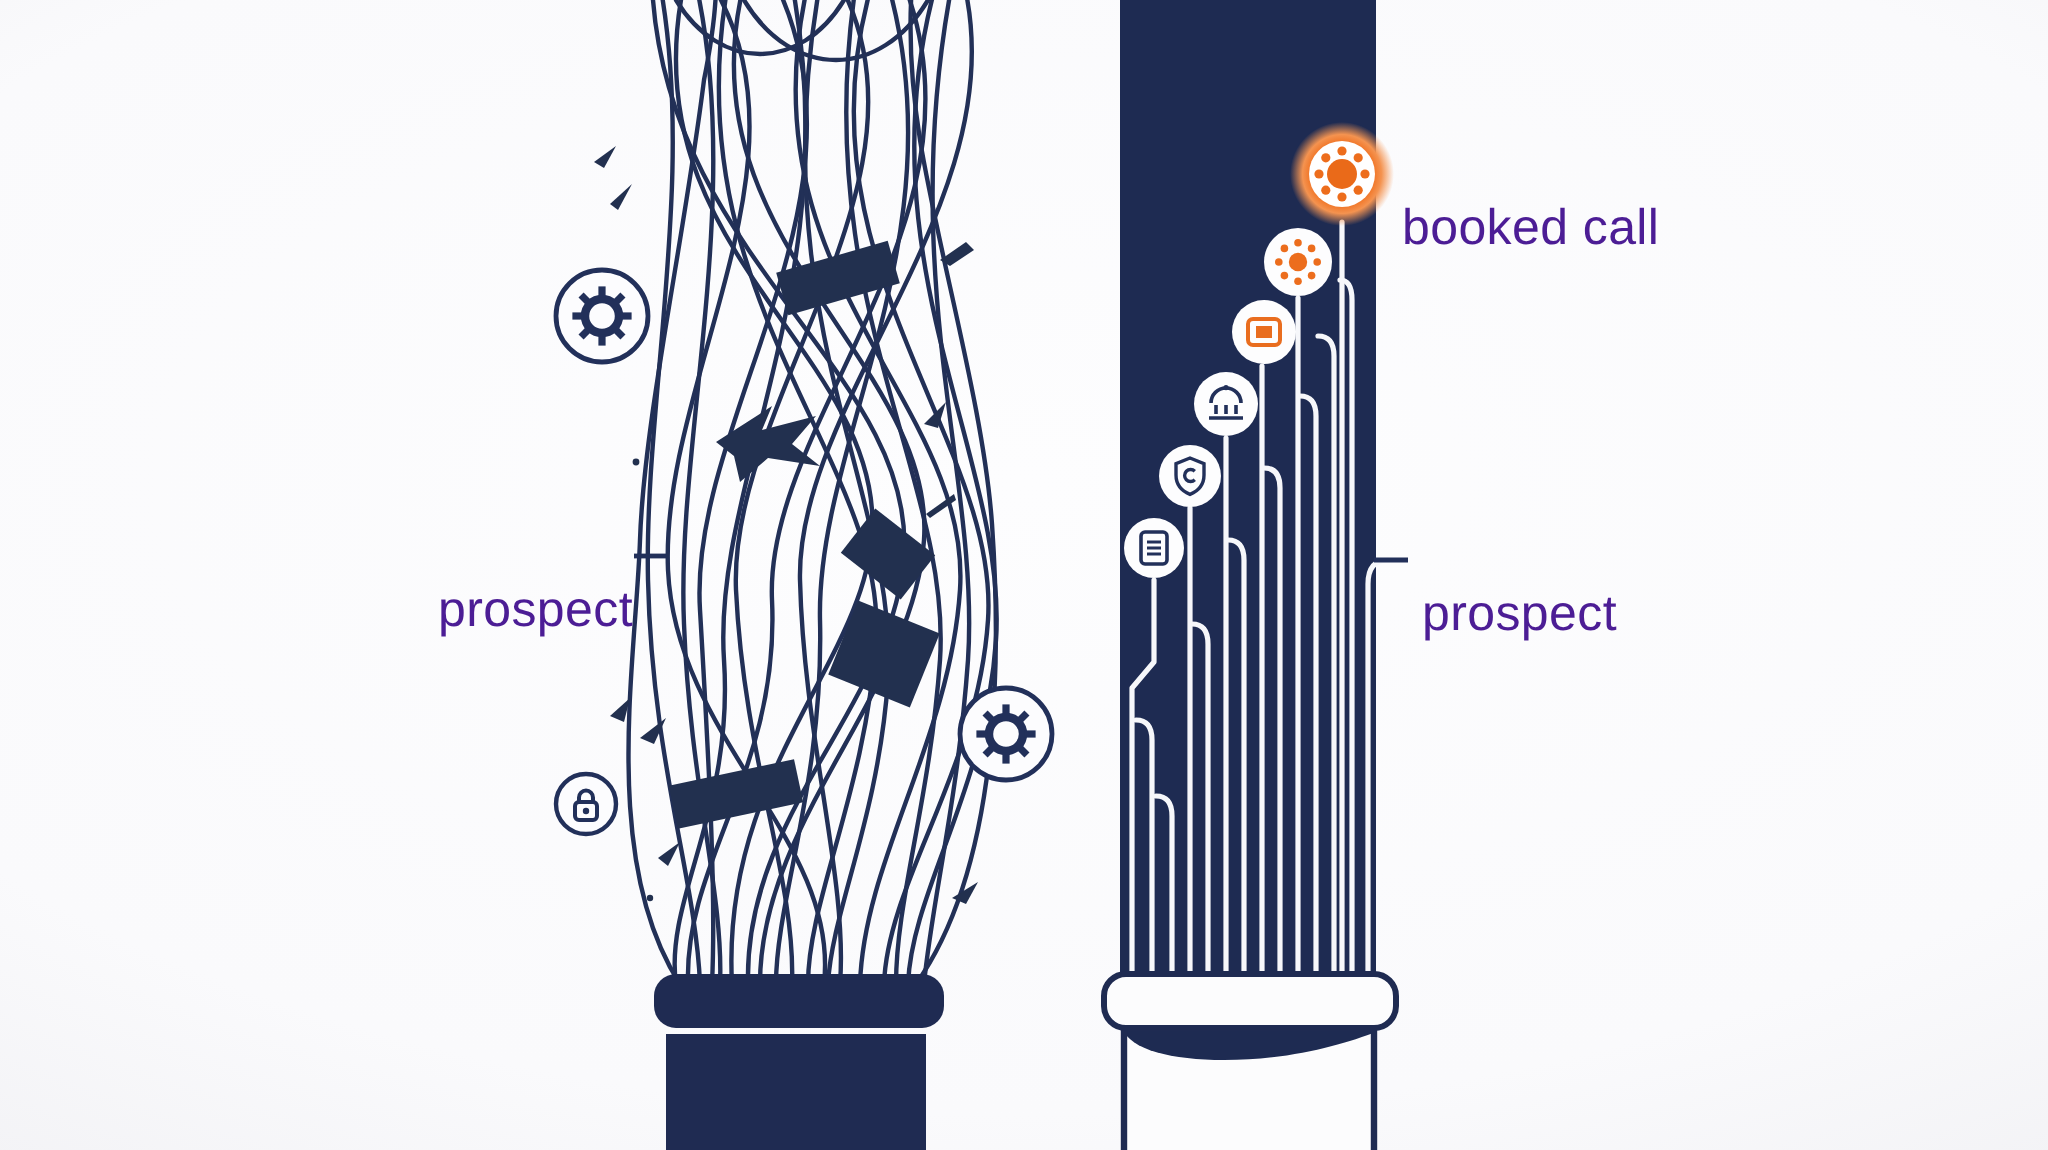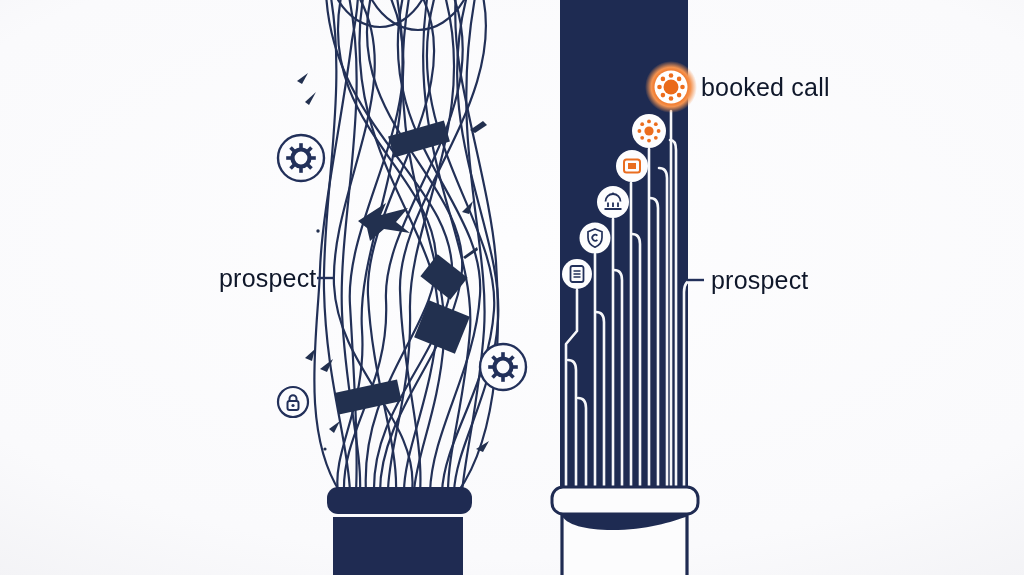--- a/index.html
+++ b/index.html
@@ -4,22 +4,22 @@
 <style>
   html,body{margin:0;padding:0;}
   body{
     width:1024px;height:575px;overflow:hidden;position:relative;
     background: radial-gradient(115% 100% at 50% 42%, #fdfdfe 0%, #fafafc 55%, #e9e9ed 100%);
     font-family:"Liberation Sans", sans-serif;
   }
   #stage{position:absolute;inset:0;}
   svg{position:absolute;left:0;top:0;}
   .label{
-    position:absolute;color:#0f172a;font-size:25px;font-weight:500;
-    line-height:26px;white-space:nowrap;letter-spacing:0.2px;
+    position:absolute;color:#4c1d95;font-size:25px;font-weight:500;
+    line-height:26px;white-space:nowrap;letter-spacing:0.2px;margin-top:27px;
   }
   #label-left-prospect{left:219px;top:265px;}
   #label-right-prospect{left:711px;top:267px;}
   #label-booked-call{left:701px;top:74px;}
 </style>
 </head>
 <body>
 
 <div id="stage">
 <svg width="1024" height="575" viewBox="0 0 1024 575">

